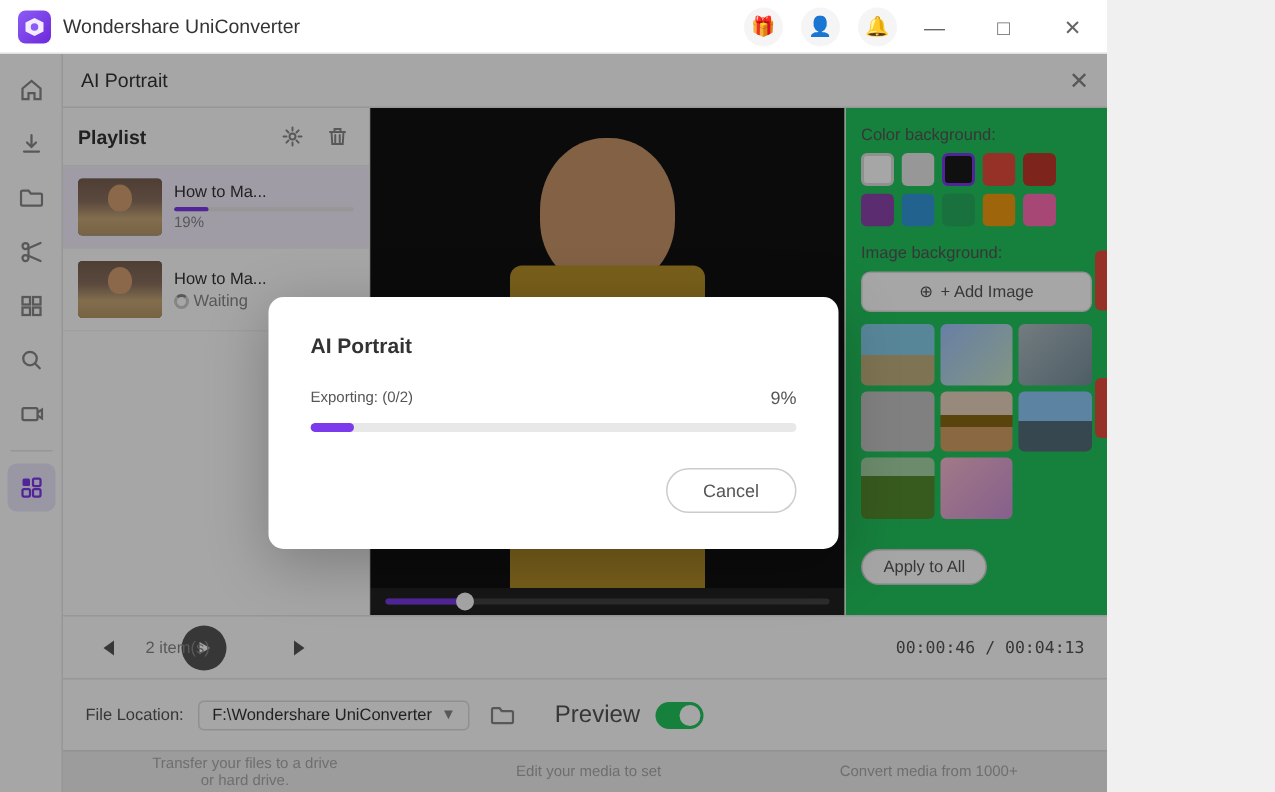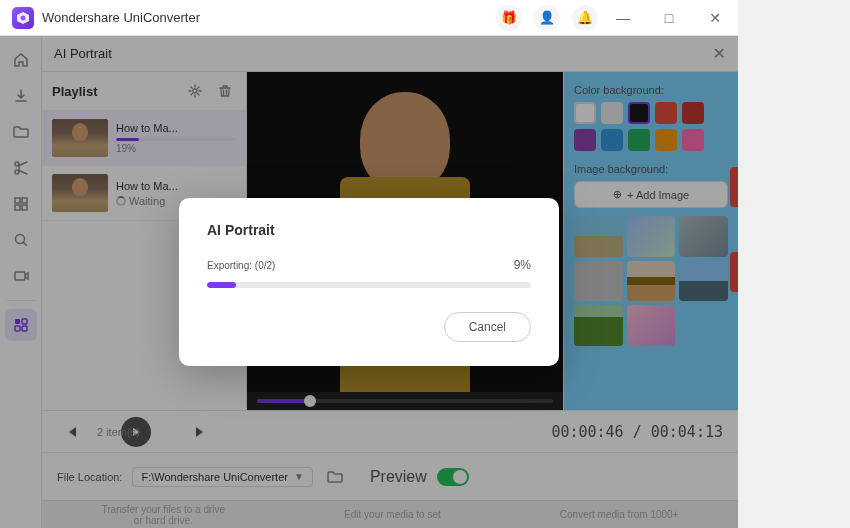--- a/index.html
+++ b/index.html
@@ -379,29 +379,29 @@
     }
     .ctrl-btn.play {
       width: 30px;
       height: 30px;
       background: #555;
       color: white;
       border-radius: 50%;
     }
     .time-display {
       margin-left: auto;
-      font-size: 15px;
+      font-size: 11px;
       color: #555;
       font-family: monospace;
     }
 
     
     .right-panel {
       width: 175px;
-      background: #7dd3fc;
+      background: #22c55e;
       border-left: 1px solid #e8e8e8;
       padding: 12px 10px;
       display: flex;
       flex-direction: column;
       gap: 12px;
       overflow-y: auto;
     }
 
     .right-section-title {
       font-size: 11px;
@@ -857,20 +857,23 @@
               <div class="image-thumb img-beach"></div>
               <div class="image-thumb img-blur"></div>
               <div class="image-thumb img-office"></div>
               <div class="image-thumb img-gray"></div>
               <div class="image-thumb img-room"></div>
               <div class="image-thumb img-city"></div>
               <div class="image-thumb img-nature"></div>
               <div class="image-thumb img-abstract"></div>
             </div>
           </div>
+          <div style="margin-top:8px;">
+            <button class="apply-all-btn">Apply to All</button>
+          </div>
         </div>
       </div>
 
       <div class="controls-bar" style="position:relative;gap:36px;">
         <span style="position:absolute;left:55px;font-size:11px;color:#888;">2 item(s)</span>
         <button class="ctrl-btn">
           <svg width="14" height="14" viewBox="0 0 14 14" fill="none">
             <path d="M2 2V12M12 2L5 7L12 12V2Z" fill="#555"></path>
           </svg>
         </button>

